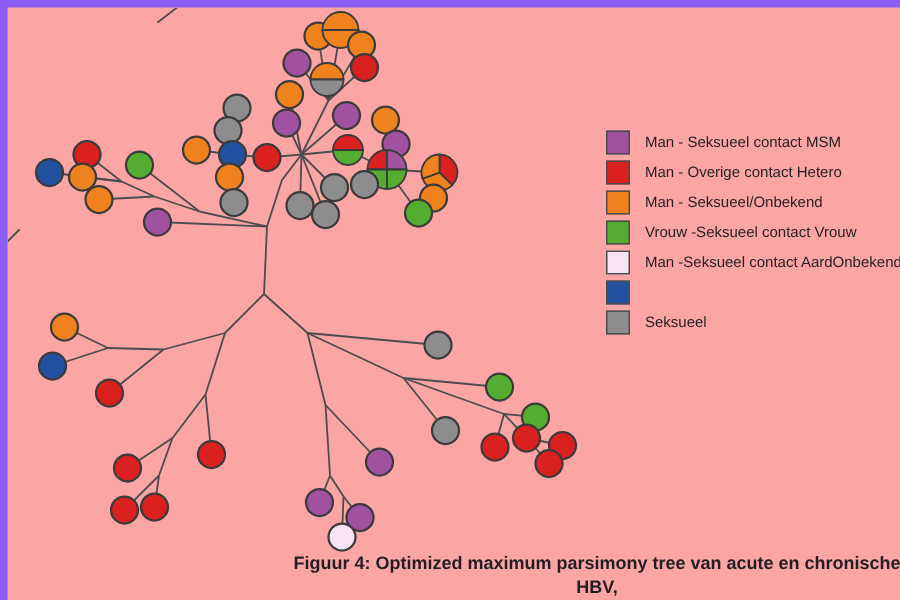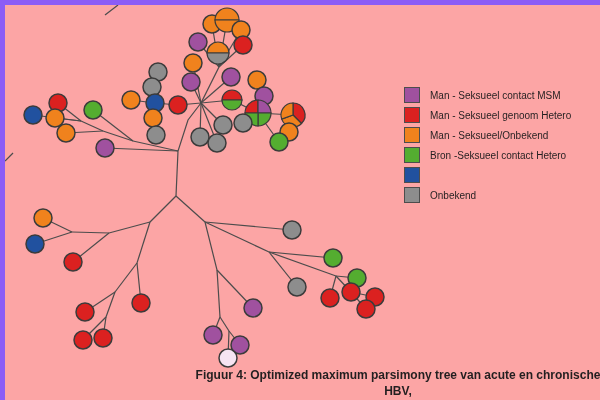--- a/index.html
+++ b/index.html
@@ -165,36 +165,40 @@
       <circle cx="361" cy="304" r="9" fill="#DB2120" class="tip"></circle>
     </svg>
 
   <div class="legend">
       <div class="legend-row">
         <span class="legend-swatch" style="background: rgb(160, 81, 159);"></span>
         <span class="legend-label">Man - Seksueel contact MSM</span>
       </div>
       <div class="legend-row">
         <span class="legend-swatch" style="background: rgb(219, 33, 32);"></span>
-        <span class="legend-label">Man - Seksueel genoom Hetero</span>
+        <span class="legend-label">Man - Overige contact Hetero</span>
       </div>
       <div class="legend-row">
         <span class="legend-swatch" style="background: rgb(240, 130, 29);"></span>
         <span class="legend-label">Man - Seksueel/Onbekend</span>
       </div>
       <div class="legend-row">
         <span class="legend-swatch" style="background: rgb(84, 173, 48);"></span>
-        <span class="legend-label">Bron -Seksueel contact Hetero</span>
+        <span class="legend-label">Vrouw -Seksueel contact Vrouw</span>
+      </div>
+      <div class="legend-row">
+        <span class="legend-swatch" style="background: rgb(246, 228, 242);"></span>
+        <span class="legend-label">Man -Seksueel contact AardOnbekend</span>
       </div>
       <div class="legend-row">
         <span class="legend-swatch" style="background: rgb(33, 81, 159);"></span>
       </div>
       <div class="legend-row">
         <span class="legend-swatch" style="background: rgb(141, 141, 141);"></span>
-        <span class="legend-label">Onbekend</span>
+        <span class="legend-label">Seksueel</span>
       </div>
     </div>
 
   <div class="caption">
     <span>Figuur 4: Optimized maximum parsimony tree van acute en chronische HBV,</span>
     <span>gebaseerd op het full-length genoom, N=60, 2018 (Bron: RIVM/IDS)</span>
   </div>
 
 </div>
 

